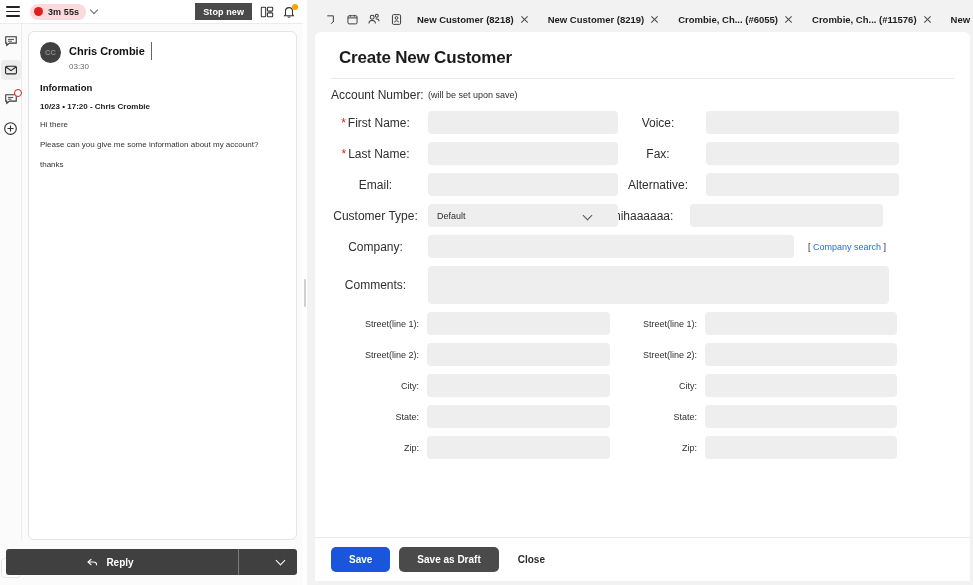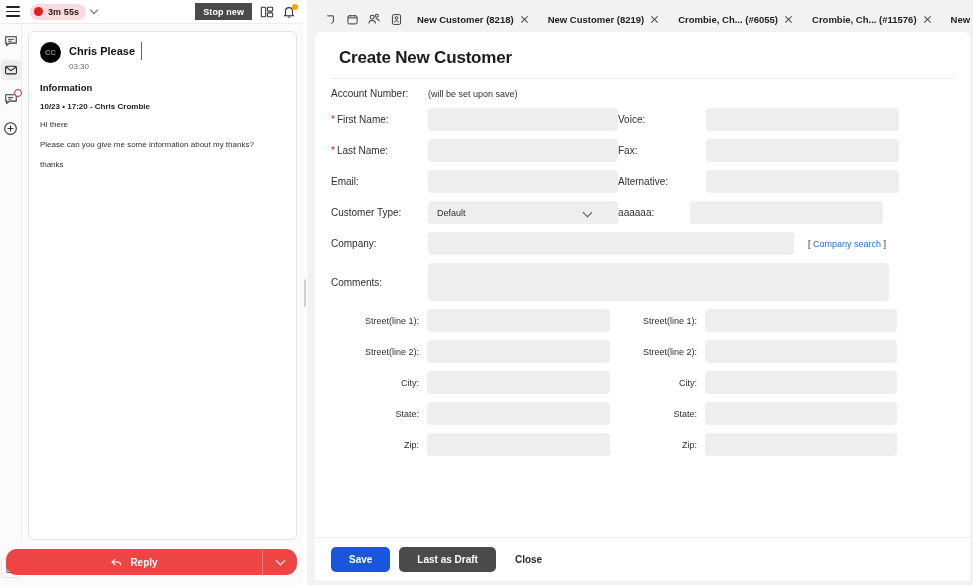--- a/index.html
+++ b/index.html
@@ -65,35 +65,35 @@
   #rail-bottom { position:absolute; left:1px; bottom:7px; width:20px; height:20px; display:flex; align-items:center; justify-content:center; border:1px solid #e6e6e6; border-radius:4px; background:#fff; cursor:pointer; }
 
   #conv-col { flex:1; display:flex; flex-direction:column; min-width:0; padding:7px 6px 0 6px; background:#fbfbfb; position:relative; }
   #msg-card {
     background:#fff; border:1px solid #e4e4e4; border-radius:6px;
     padding:10px 11px 12px 11px;
     flex:1; min-height:0; overflow:hidden;
   }
   .msg-head { display:flex; align-items:flex-start; gap:8px; }
   .avatar {
-    width:21px; height:21px; border-radius:50%; background:#000000;
+    width:21px; height:21px; border-radius:50%; background:#404040;
     color:#8b8b8b; font-size:7.5px; font-weight:bold;
     display:flex; align-items:center; justify-content:center; flex:0 0 21px; letter-spacing:.2px;
   }
   .msg-name-row { display:flex; align-items:center; gap:6px; }
   .msg-name { font-size:11px; font-weight:bold; color:#111; }
   .msg-time { font-size:8px; color:#6a6a6a; margin-top:2px; }
   .msg-subject { font-size:9.5px; font-weight:bold; color:#111; margin-top:11px; }
   .msg-meta { font-size:8px; font-weight:bold; color:#222; margin-top:9px; }
   .msg-p { font-size:8px; color:#333; margin-top:9px; line-height:1.35; }
 
   #reply-bar { flex:0 0 auto; padding:9px 6px 10px 6px; background:#fbfbfb; }
   #reply-btn {
-    width:100%; height:26px; background:#ef4444; border-radius:11px;
-    display:flex; align-items:center; position:relative; cursor:pointer;
+    width:100%; height:26px; background:#404040; border-radius:3px;
+    display:flex; align-items:center; position:relative; cursor:pointer;gap:24px;
   }
   #reply-main { flex:1; display:flex; align-items:center; justify-content:center; gap:7px; }
   #reply-label { color:#fff; font-size:10px; font-weight:bold; }
   #reply-split { width:1px; height:26px; background:rgba(255,255,255,.32); }
   #reply-caret { width:34px; display:flex; align-items:center; justify-content:center; }
   .chev-w { width:7px; height:7px; border-right:1.5px solid #fff; border-bottom:1.5px solid #fff; transform:rotate(45deg); margin-top:-3px; }
 
   
   #divider { width:4px; flex:0 0 4px; background:#ffffff; position:relative; cursor:col-resize; }
   #divider::after {
@@ -126,21 +126,21 @@
     position:relative; display:flex; flex-direction:column; overflow:hidden;
     margin-right:1px;
   }
   #sheet-scroll { flex:1; min-height:0; overflow:hidden; padding:12px 16px 0 16px; position:relative; }
 
   #form-title { font-size:17px; font-weight:bold; color:#1b1b1b; margin:4px 0 10px 8px; letter-spacing:-.2px; }
   .hr { height:1px; background:#e9e9e9; margin:0 0 9px 0; }
 
   .row { display:flex; align-items:center; margin-bottom:8px; }
   .lbl {
-    font-size:10px; color:#2f2f2f; text-align:left; flex:0 0 auto;
+    font-size:12px; color:#2f2f2f; text-align:center; flex:0 0 auto;
     padding-right:8px; white-space:nowrap;
   }
   .lbl .req { color:#e02020; margin-right:2px; }
   .fld {
     background:#eeeeee; border-radius:4px; height:23px; border:none;
     font-family:inherit; font-size:9px; color:#2f2f2f; padding:0 9px;
   }
 
   
   .lbl-l { width:97px; }
@@ -269,30 +269,30 @@
           </svg>
         </div>
       </div>
 
       <div id="conv-col">
         <div id="msg-card">
           <div class="msg-head">
             <div class="avatar">CC</div>
             <div>
               <div class="msg-name-row">
-                <span class="msg-name">Chris Please</span>
+                <span class="msg-name">Chris Crombie</span>
                 <span><span class="chev-sm"></span></span>
               </div>
               <div class="msg-time">03:30</div>
             </div>
           </div>
           <div class="msg-subject">Information</div>
           <div class="msg-meta">10/23 • 17:20 - Chris Crombie</div>
           <div class="msg-p">Hi there</div>
-          <div class="msg-p">Please can you give me some information about my thanks?</div>
+          <div class="msg-p">Please can you give me some information about my account?</div>
           <div class="msg-p">thanks</div>
         </div>
       </div>
     </div>
 
     <div id="reply-bar">
       <div id="reply-btn">
         <div id="reply-main">
           <span>
             <svg width="13" height="13" viewBox="0 0 16 16" fill="none" stroke="#fff" stroke-width="1.4" stroke-linecap="round" stroke-linejoin="round">
@@ -464,18 +464,18 @@
               <span class="addr-lbl r">Zip:</span>
               <input class="fld addr-fld r" style="">
             </div>
           </div>
         </div>
 
       </div>
 
       <div id="footer">
         <button class="btn btn-primary">Save</button>
-        <button class="btn btn-dark">Last as Draft</button>
+        <button class="btn btn-dark">Save as Draft</button>
         <button class="btn btn-plain">Close</button>
       </div>
     </div>
   </div>
 </div>
 
 </body></html>

